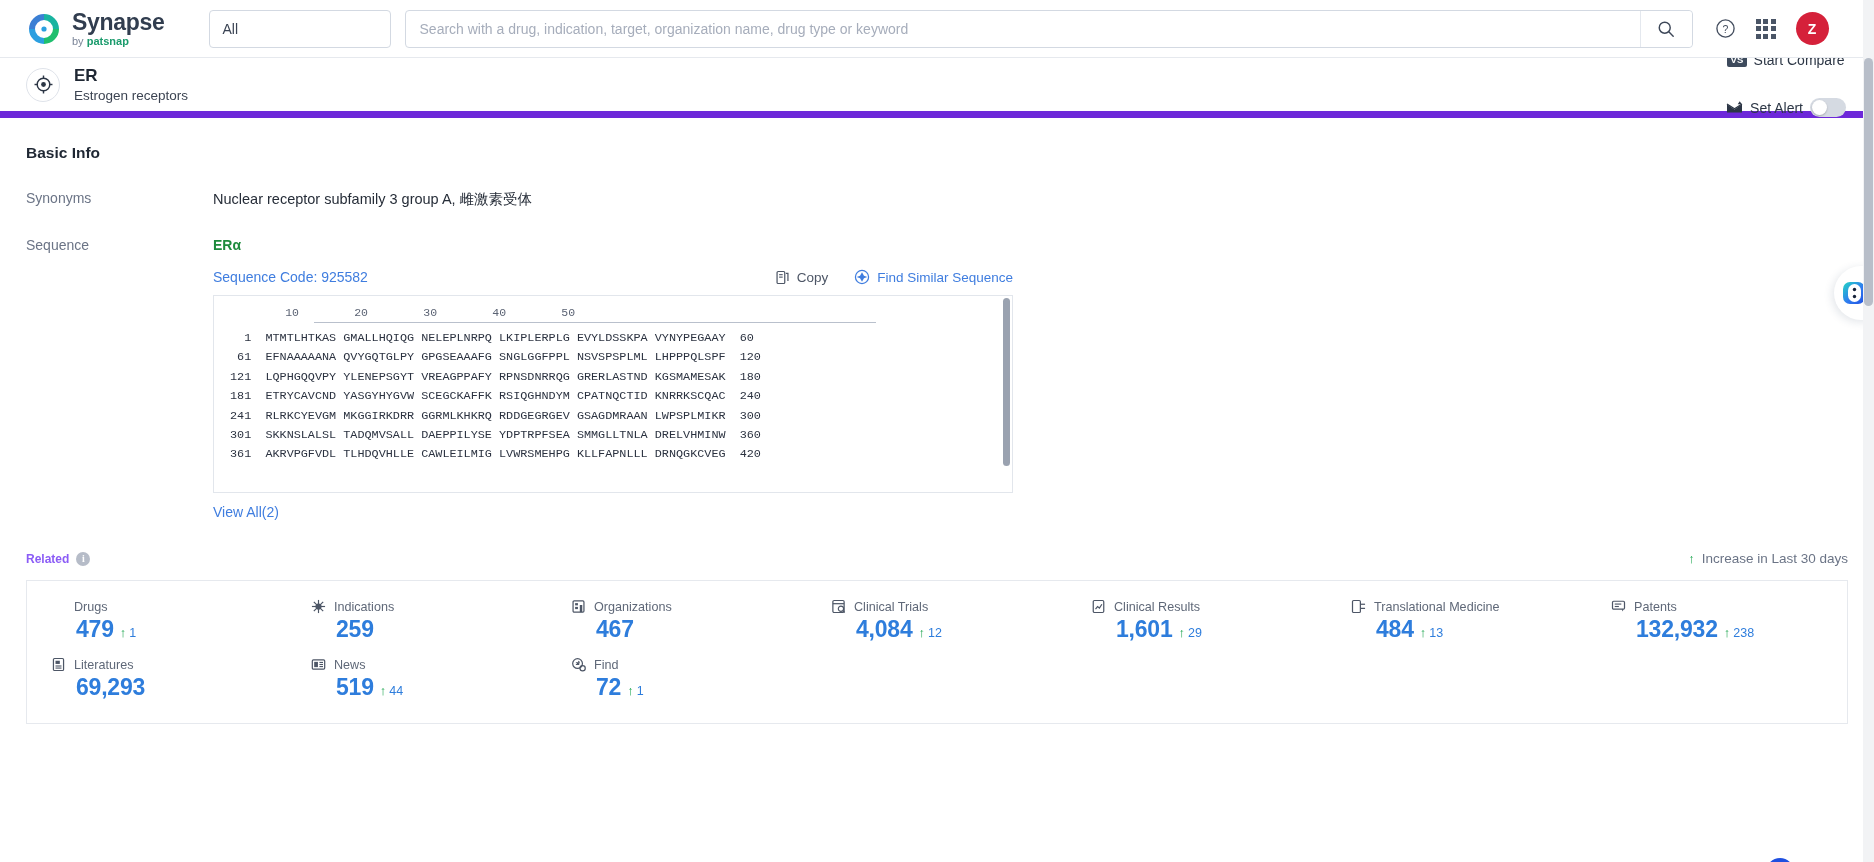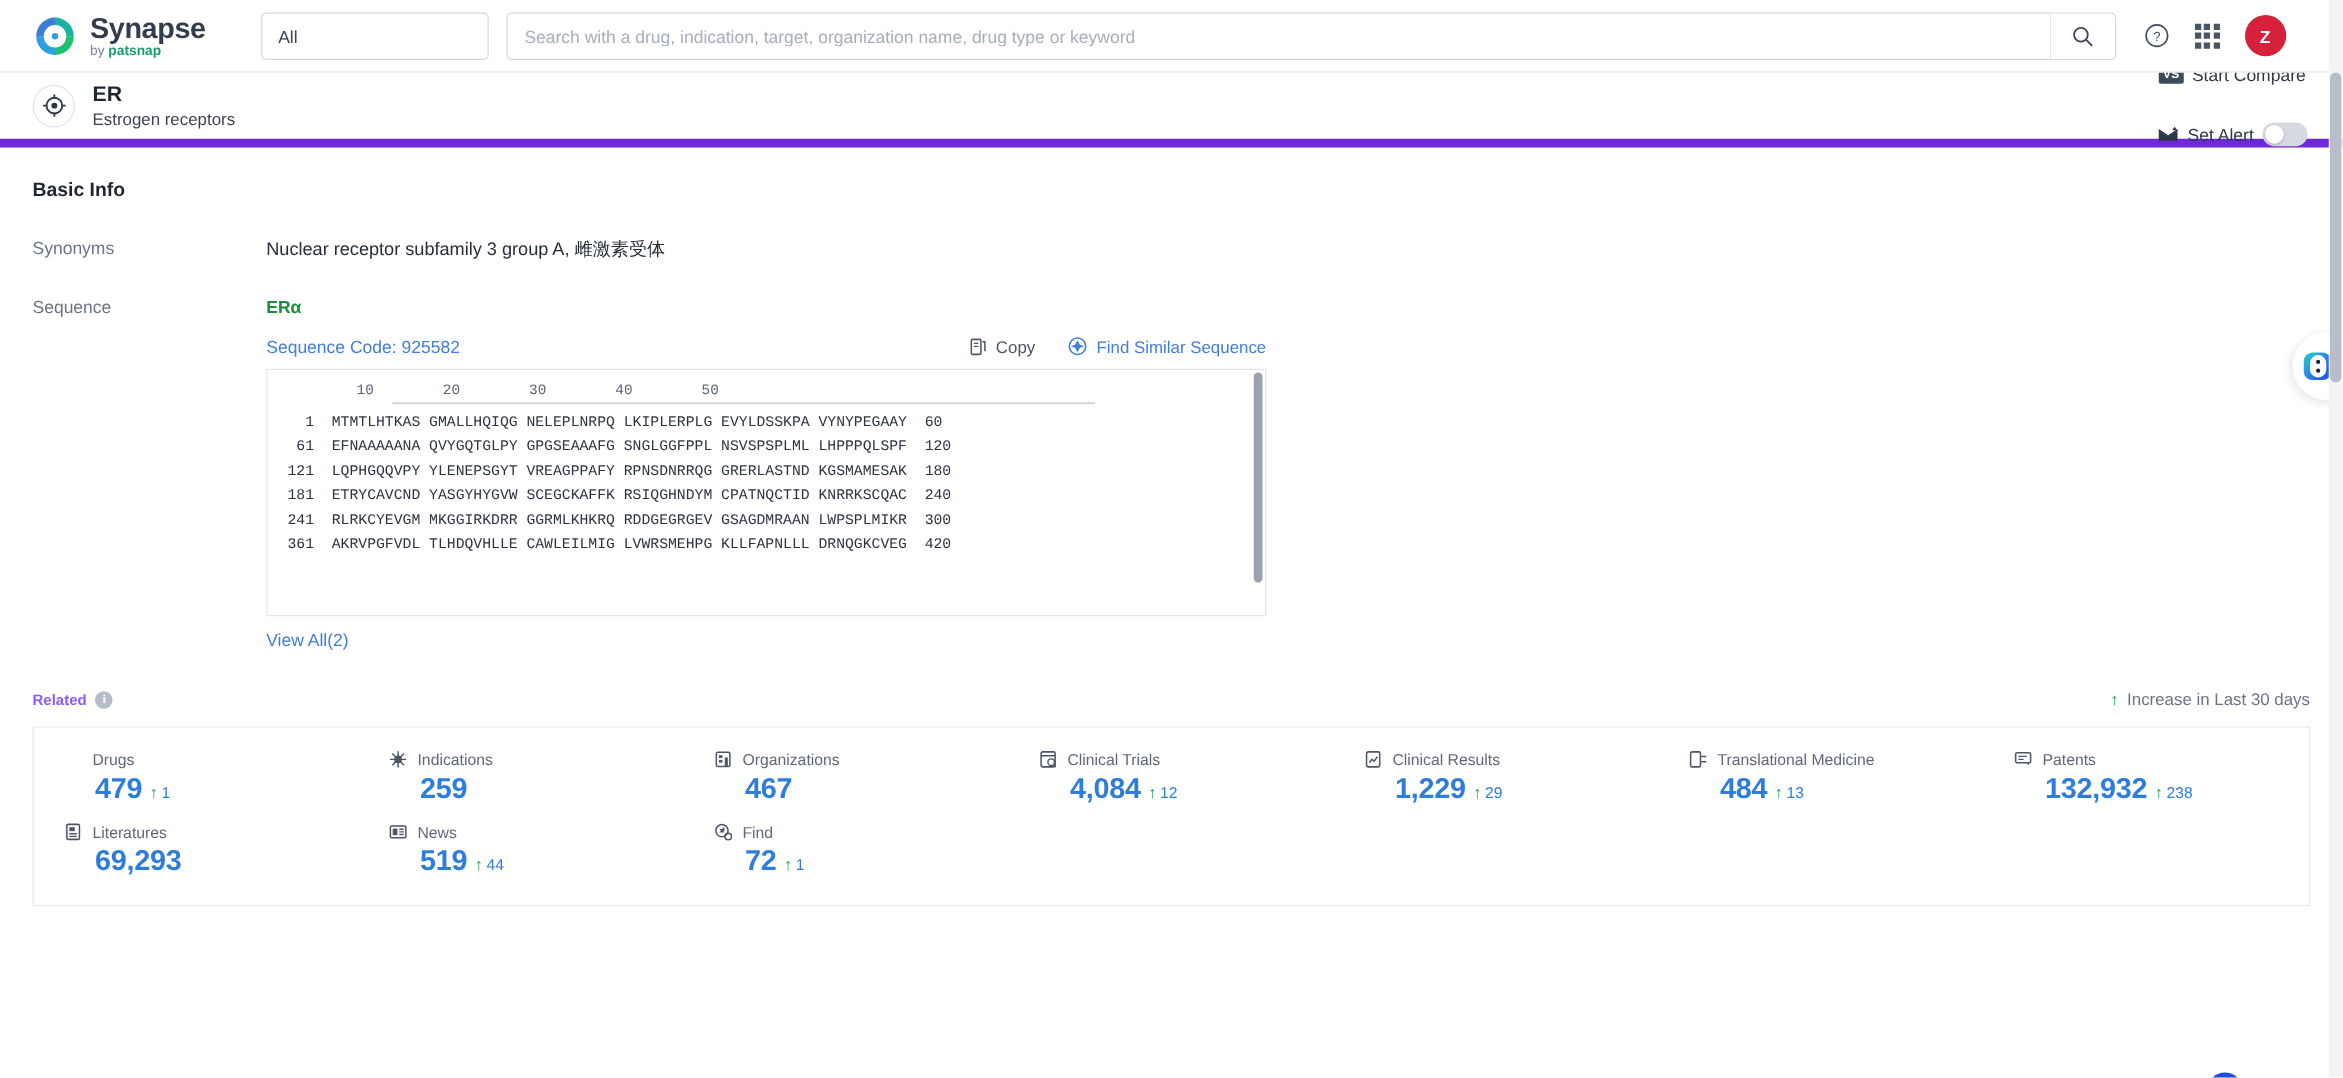--- a/index.html
+++ b/index.html
@@ -403,20 +403,21 @@
       <div class="seq-box">
         <div class="seq-inner">
           <div class="seq-ruler"><span>        10        20        30        40        50</span></div>
           <div class="ruler-line"></div>
           <div id="seq-lines">
               <div class="seq-line">  1  MTMTLHTKAS GMALLHQIQG NELEPLNRPQ LKIPLERPLG EVYLDSSKPA VYNYPEGAAY  60</div>
               <div class="seq-line"> 61  EFNAAAAANA QVYGQTGLPY GPGSEAAAFG SNGLGGFPPL NSVSPSPLML LHPPPQLSPF  120</div>
               <div class="seq-line">121  LQPHGQQVPY YLENEPSGYT VREAGPPAFY RPNSDNRRQG GRERLASTND KGSMAMESAK  180</div>
               <div class="seq-line">181  ETRYCAVCND YASGYHYGVW SCEGCKAFFK RSIQGHNDYM CPATNQCTID KNRRKSCQAC  240</div>
               <div class="seq-line">241  RLRKCYEVGM MKGGIRKDRR GGRMLKHKRQ RDDGEGRGEV GSAGDMRAAN LWPSPLMIKR  300</div>
+              <div class="seq-line">301  SKKNSLALSL TADQMVSALL DAEPPILYSE YDPTRPFSEA SMMGLLTNLA DRELVHMINW  360</div>
               <div class="seq-line">361  AKRVPGFVDL TLHDQVHLLE CAWLEILMIG LVWRSMEHPG KLLFAPNLLL DRNQGKCVEG  420</div>
             </div>
         </div>
         <div class="seq-scroll"></div>
       </div>
 
       <span class="viewall">View All(2)</span>
     </div>
   </div>
 
@@ -500,21 +501,21 @@
         </div>
         <div class="stat">
           <div class="stat-head">
             <span class="stat-icon"><svg width="15" height="15" viewBox="0 0 16 16">
                 <rect x="2.4" y="1.6" width="11.2" height="12.8" rx="1.3" fill="none" stroke="#4d5666" stroke-width="1.3"></rect>
                 <polyline points="4.8,10.8 7,8 9,9.6 11.6,5.6" fill="none" stroke="#4d5666" stroke-width="1.3"></polyline>
               </svg></span>
             <span>Clinical Results</span>
           </div>
           <div class="stat-val-line">
-            <span class="stat-val">1,229</span>
+            <span class="stat-val">1,601</span>
             <span class="stat-delta">
               <span class="arr">↑</span>
               <span class="num">29</span>
             </span>
           </div>
         </div>
         <div class="stat">
           <div class="stat-head">
             <span class="stat-icon"><svg width="15" height="15" viewBox="0 0 16 16">
                 <rect x="1.6" y="1.6" width="8.4" height="12.8" rx="1.2" fill="none" stroke="#4d5666" stroke-width="1.3"></rect>

